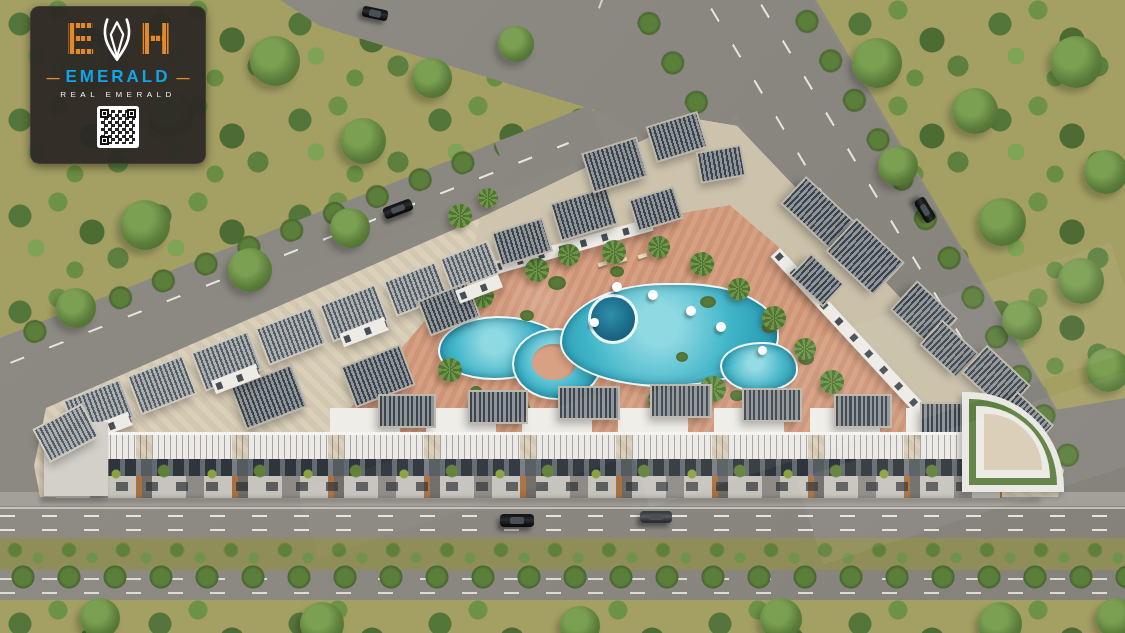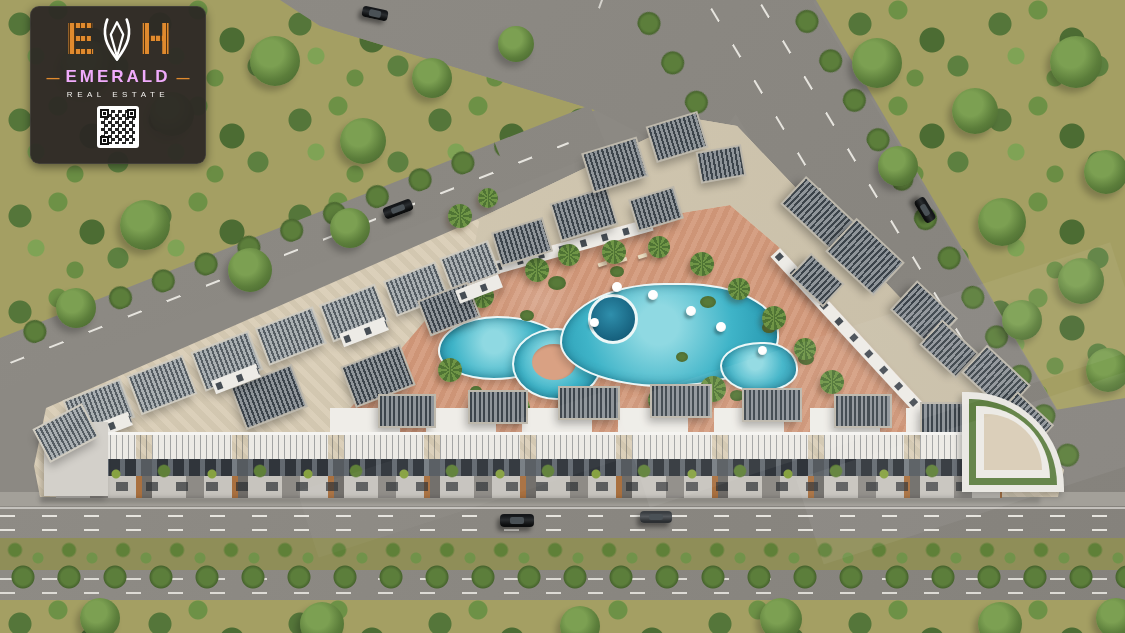--- a/index.html
+++ b/index.html
@@ -51,21 +51,21 @@
   .logo-card{left:30px;top:6px;width:176px;height:158px;background:rgba(44,39,36,.94);
     border:1px solid rgba(255,255,255,.08);border-radius:9px;box-shadow:0 3px 10px rgba(0,0,0,.45);
     display:flex;flex-direction:column;align-items:center;padding-top:9px;box-sizing:border-box;color:#fff;}
   .monorow{display:flex;align-items:center;gap:5px;height:46px;}
   .mono{font-weight:800;font-size:44px;line-height:1;color:#E08A2E;letter-spacing:-1px;}
   @supports ((-webkit-background-clip:text)){
     .mono{color:transparent;background:repeating-linear-gradient(90deg,#E08A2E 0 4px,#54330f 4px 5.5px);
       -webkit-background-clip:text;background-clip:text;}}
   .brandrow{display:flex;align-items:center;gap:6px;margin-top:5px;}
   .branddash{color:#E08A2E;font-weight:700;font-size:13px;line-height:1;}
-  .brand{font-weight:700;font-size:17px;letter-spacing:3px;color:#f0abfc;}
+  .brand{font-weight:700;font-size:17px;letter-spacing:3px;color:#0ea5e9;}
   .subtitle{font-size:8px;letter-spacing:4.5px;color:#F2F1EE;margin-top:3px;}
   .qr{position:relative;width:42px;height:42px;background:#fff;border-radius:3px;margin-top:7px;}
   .qrpat{position:absolute;inset:4px;background:conic-gradient(#121212 25%,rgba(0,0,0,0) 0 50%,#121212 0 75%,rgba(0,0,0,0) 0) 0 0/7px 7px;opacity:.92;}
   .finder{position:absolute;width:9px;height:9px;border:2px solid #111;background:#fff;box-sizing:border-box;}
   .finder:after{content:"";position:absolute;inset:1px;background:#111;}
 </style>
 </head>
 <body>
 
 <div class="stage">
@@ -275,21 +275,21 @@
           <path d="M20 7 L27 21 L20 46 L13 21 Z" stroke="#ffffff" stroke-width="2.5" stroke-linejoin="round"></path>
         </svg>
       </span>
       <span class="mono">H</span>
     </div>
     <div class="brandrow">
       <span class="branddash">—</span>
       <span class="brand">EMERALD</span>
       <span class="branddash">—</span>
     </div>
-    <div class="subtitle">REAL ESTATE</div>
+    <div class="subtitle">REAL EMERALD</div>
     <div class="qr">
       <div class="qrpat"></div>
       <div class="finder" style="left:3px;top:3px;"></div>
       <div class="finder" style="right:3px;top:3px;"></div>
       <div class="finder" style="left:3px;bottom:3px;"></div>
     </div>
   </div>
 
 </div>
 

